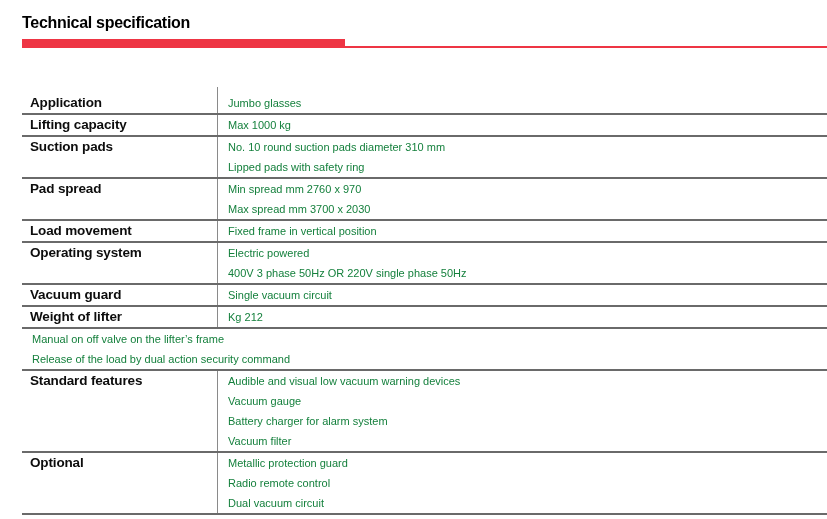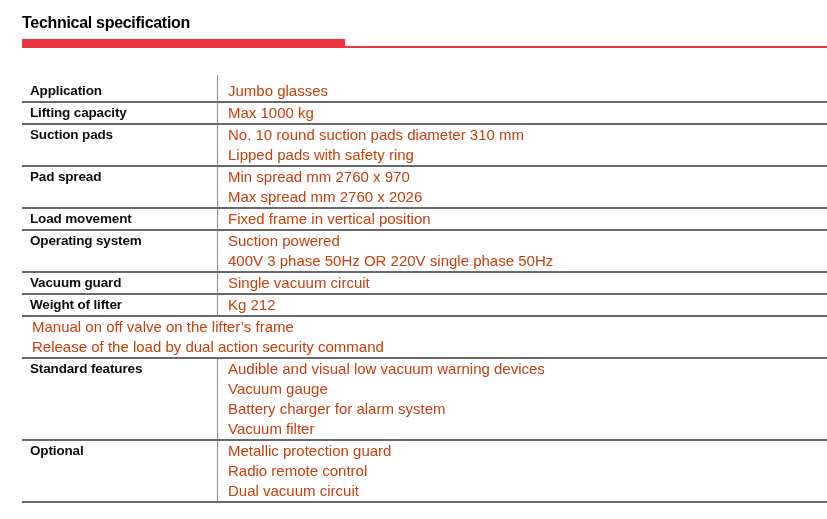--- a/index.html
+++ b/index.html
@@ -68,27 +68,28 @@
     font-weight: 700;
     letter-spacing: -0.15px;
     font-size: 13.5px;
     line-height: 20px;
     color: #0d0d0d;
   }
   .spec-row .values-cell {
     flex: 1 1 auto;
     box-sizing: border-box;
     padding-left: 10px;
-    font-size: 15px;
+    font-size: 11px;
     line-height: 20px;
-    color: #c2410c;
+    color: #15803d;
   }
   .spec-row.first .label-cell,
   .spec-row.first .values-cell {
     padding-top: 6px;
+    margin-top: 12px;
   }
   .value-line { white-space: nowrap; }
 </style>
 </head>
 <body>
 
 <div class="page">
 
   <div class="doc-title">Technical specification</div>
 
@@ -117,35 +118,35 @@
       <div class="values-cell">
           <div class="value-line">No. 10 round suction pads diameter 310 mm</div>
           <div class="value-line">Lipped pads with safety ring</div>
         </div>
     </div>
 
     <div class="spec-row">
       <div class="label-cell">Pad spread</div>
       <div class="values-cell">
           <div class="value-line">Min spread mm 2760 x 970</div>
-          <div class="value-line">Max spread mm 2760 x 2026</div>
+          <div class="value-line">Max spread mm 3700 x 2030</div>
         </div>
     </div>
 
     <div class="spec-row">
       <div class="label-cell">Load movement</div>
       <div class="values-cell">
           <div class="value-line">Fixed frame in vertical position</div>
         </div>
     </div>
 
     <div class="spec-row">
       <div class="label-cell">Operating system</div>
       <div class="values-cell">
-          <div class="value-line">Suction powered</div>
+          <div class="value-line">Electric powered</div>
           <div class="value-line">400V 3 phase 50Hz OR 220V single phase 50Hz</div>
         </div>
     </div>
 
     <div class="spec-row">
       <div class="label-cell">Vacuum guard</div>
       <div class="values-cell">
           <div class="value-line">Single vacuum circuit</div>
         </div>
     </div>

